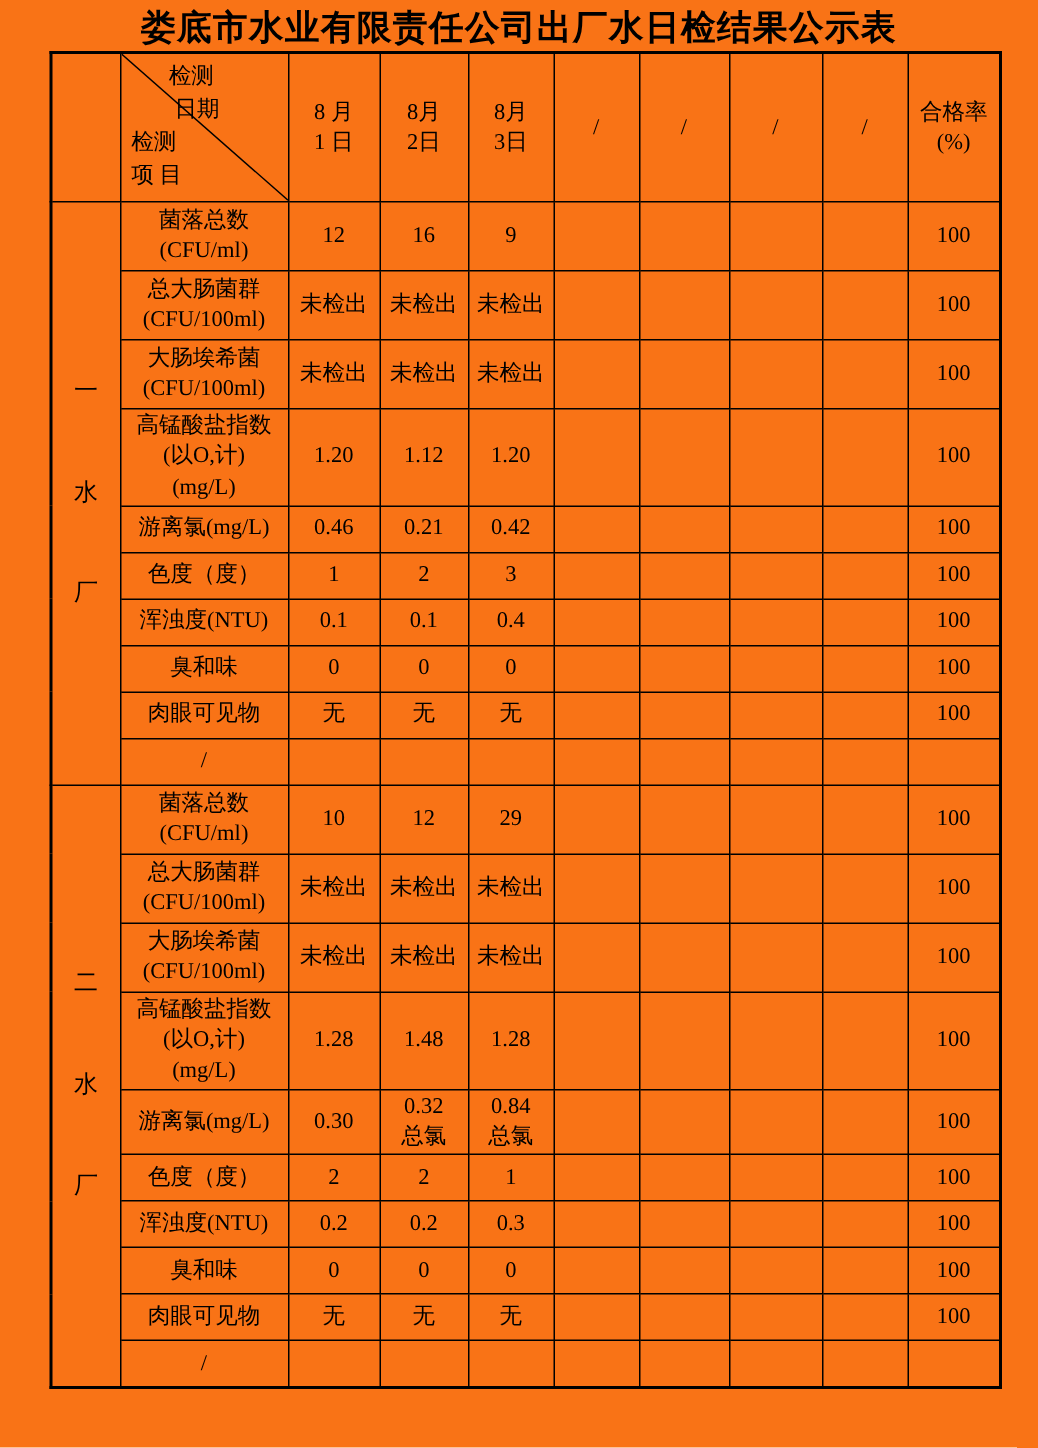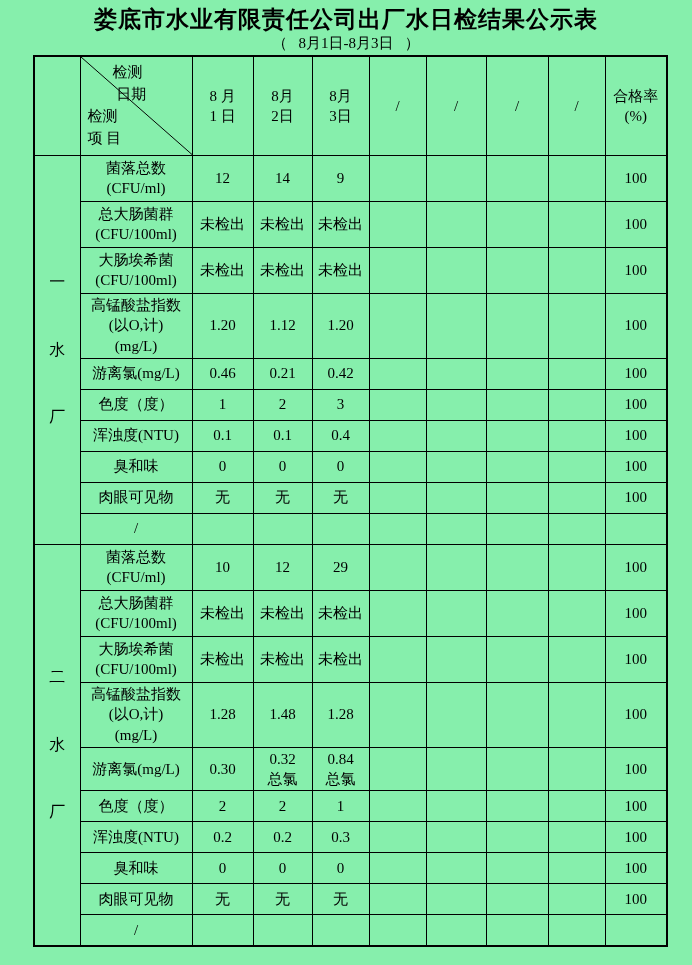--- a/index.html
+++ b/index.html
@@ -8,21 +8,21 @@
     background: #ffffff;
     width: 692px;
   }
   body {
     font-family: "Liberation Serif", "DejaVu Serif", serif;
     color: #000000;
   }
   .page {
     width: 692px;
     height: 965px;
-    background: #86efac;
+    background: #f97316;
     overflow: hidden;
   }
   .title {
     font-family: "DejaVu Sans", "Liberation Sans", sans-serif;
     font-weight: bold;
     font-size: 23px;
     line-height: 26px;
     text-align: center;
     margin: 6px 0 2px 0;
     letter-spacing: 1px;
@@ -94,21 +94,20 @@
   }
   td.item-cell { }
   td.value-cell { }
 </style>
 </head>
 <body>
 
 <div class="page">
 
   <div class="title">娄底市水业有限责任公司出厂水日检结果公示表</div>
-  <div class="subtitle">（   8月1日-8月3日   ）</div>
 
   <table class="grid">
     <colgroup>
       <col style="width:46px">
       <col style="width:112px">
       <col style="width:61px">
       <col style="width:59px">
       <col style="width:57px">
       <col style="width:57px">
       <col style="width:60px">
@@ -141,21 +140,21 @@
         <th class="rate-head">合格率
 (%)</th>
       </tr>
     </thead>
     <tbody>
         <tr class="row-2l">
           <td class="factory-cell" rowspan="10"><div class="factory-inner"><span>一</span><span>水</span><span>厂</span></div></td>
           <td class="item-cell">菌落总数
 (CFU/ml)</td>
           <td class="value-cell">12</td>
-          <td class="value-cell">14</td>
+          <td class="value-cell">16</td>
           <td class="value-cell">9</td>
           <td class="value-cell"></td>
           <td class="value-cell"></td>
           <td class="value-cell"></td>
           <td class="value-cell"></td>
           <td class="value-cell">100</td>
         </tr>
         <tr class="row-2l">
           <td class="item-cell">总大肠菌群
 (CFU/100ml)</td>

